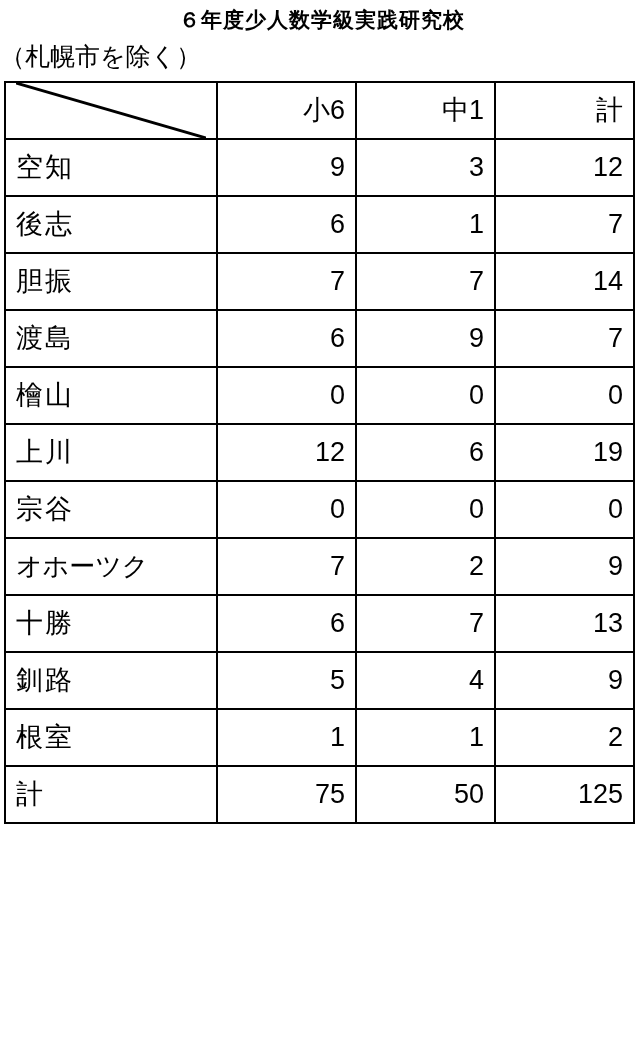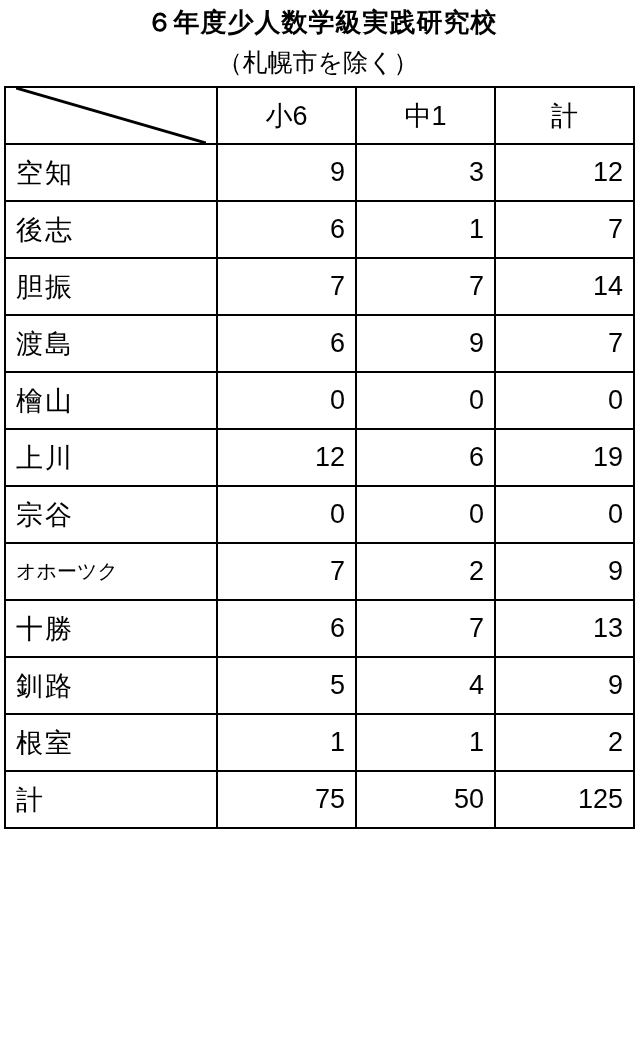--- a/index.html
+++ b/index.html
@@ -15,28 +15,28 @@
     overflow: hidden;
   }
   .page {
     width: 644px;
     height: 1051px;
     position: relative;
     box-sizing: border-box;
   }
   .title {
     text-align: center;
-    font-size: 26px;
+    font-size: 21px;
     font-weight: bold;
     letter-spacing: 1px;
     padding-top: 8px;
     line-height: 1.1;
   }
   .subtitle {
-    text-align: center;
+    text-align: left;
     font-size: 25px;
     padding-right: 8px;
     padding-top: 12px;
     line-height: 1.1;
   }
   table.data {
     border-collapse: collapse;
     table-layout: fixed;
     width: 630px;
     margin-left: 4px;
@@ -56,30 +56,30 @@
     position: relative;
     padding: 0;
     overflow: hidden;
   }
   .corner svg {
     display: block;
     width: 100%;
     height: 100%;
   }
   .hdr {
-    text-align: center;
+    text-align: right;
     font-size: 27px;
     border-radius: 23px;
   }
   .region {
     letter-spacing: 2px;
   }
   .region.tight {
     letter-spacing: 0px;
-    font-size: 20px;
+    font-size: 26px;
   }
   .num {
     text-align: right;
     padding-right: 12px;
     font-size: 27px;
   }
   .totalrow td {
     border-top: 2px solid #000;
   }
 </style>

